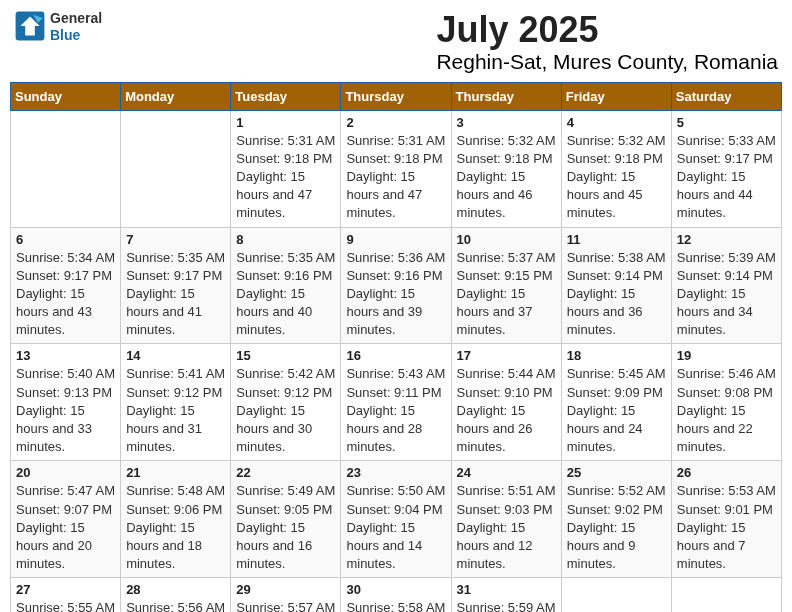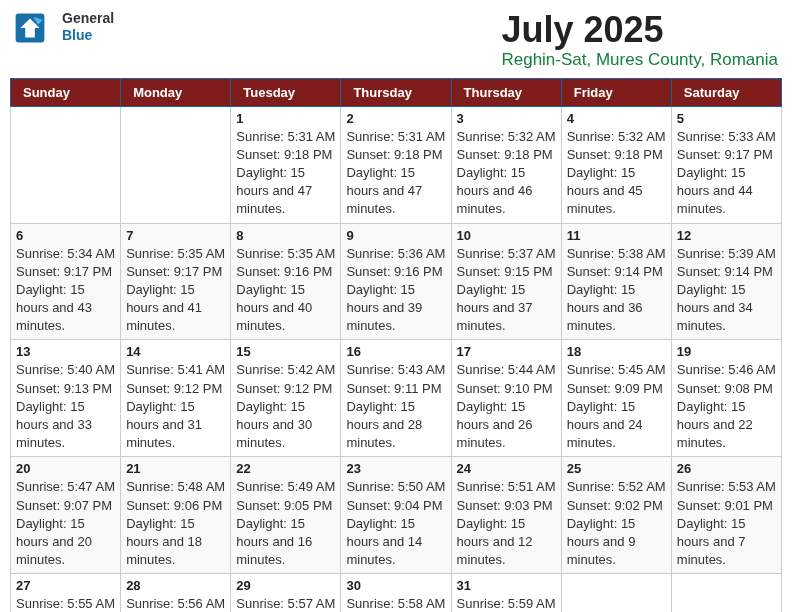--- a/index.html
+++ b/index.html
@@ -12,22 +12,22 @@
     }
     .header {
       display: flex;
       justify-content: space-between;
       align-items: flex-start;
       margin-bottom: 8px;
       padding: 0 4px;
     }
     .logo {
       display: flex;
-      align-items: flex-end;
-      gap: 16px;
+      align-items: flex-start;
+      gap: 4px;
     }
     .logo-text {
       font-size: 14px;
       font-weight: bold;
       color: #333;
       line-height: 1.2;
     }
     .logo-blue { color: #1a6fa8; }
     .logo-icon {
       width: 32px;
@@ -35,34 +35,34 @@
     }
     .title-block {
     }
     .month-title {
       font-size: 36px;
       font-weight: bold;
       color: #222;
       line-height: 1.1;
     }
     .subtitle {
-      font-size: 17px;
-      color: #15803d;
+      font-size: 21px;
+      color: #000000;
     }
     .calendar {
       width: 100%;
       border-collapse: collapse;
       border: 1px solid #ccc;
     }
     .calendar th {
-      background-color: #7f1d1d;
+      background-color: #a16207;
       color: #fff;
       font-size: 13px;
       font-weight: bold;
-      padding: 6px 12px;
+      padding: 6px 4px;
       text-align: left;
       border: 1px solid #1a5fa0;
     }
     .calendar td {
       vertical-align: top;
       border: 1px solid #ccc;
       padding: 4px 5px;
       width: calc(100% / 7);
       min-height: 80px;
       background: #fff;

